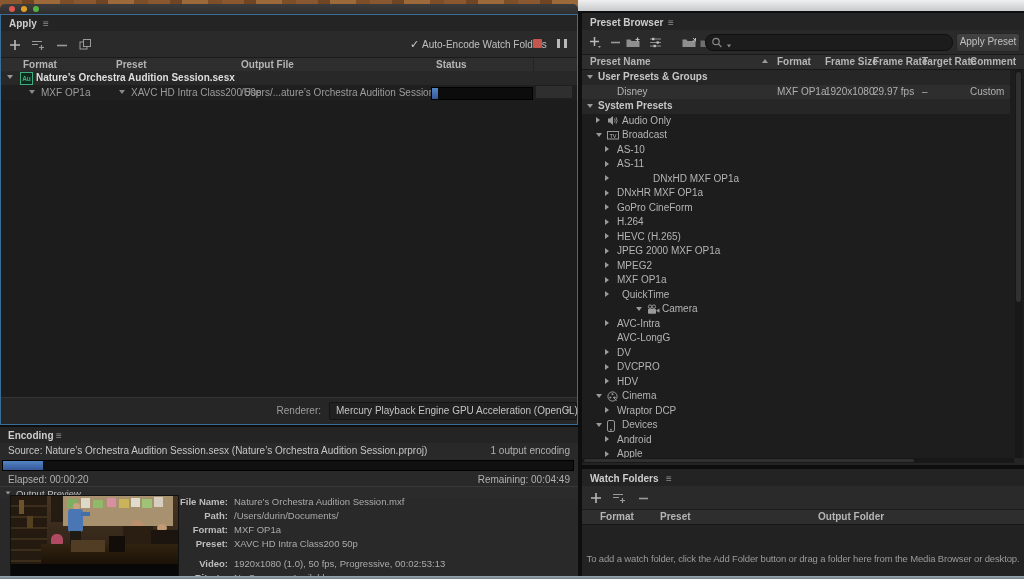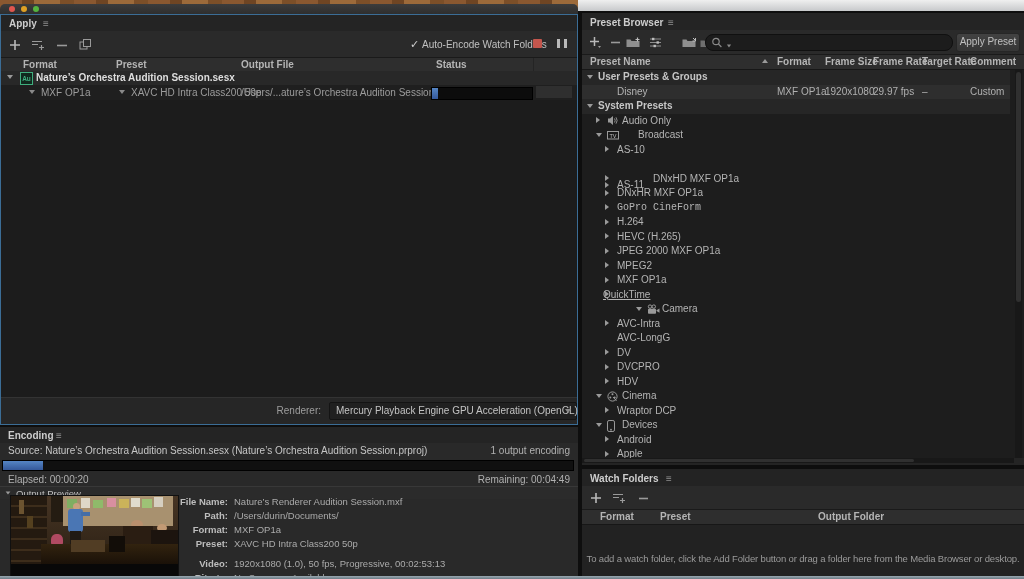--- a/index.html
+++ b/index.html
@@ -235,21 +235,21 @@
       <div style="left:146px;top:28px;width:10px;height:8px;border-radius:50%;background:#c29a74;"></div>
       <div style="left:140px;top:34px;width:27px;height:24px;background:#1c140e;"></div>
       <div style="left:30px;top:48px;width:137px;height:20px;background:linear-gradient(#32230f,#1a1108);"></div>
       <div style="left:60px;top:44px;width:34px;height:12px;background:#513d24;"></div>
       <div style="left:98px;top:40px;width:16px;height:16px;background:#120d08;"></div>
       <div style="left:0;top:68px;width:167px;height:12px;background:#080808;"></div>
     </div>
     <div id="e-details">
         <div class="dline" style="top: 0px;">
           <span class="dlabel">File Name:</span>
-          <span class="dvalue">Nature’s Renderer Audition Session.mxf</span>
+          <span class="dvalue">Nature’s Orchestra Audition Session.mxf</span>
         </div>
         <div class="dline" style="top: 14px;">
           <span class="dlabel">Path:</span>
           <span class="dvalue">/Users/durin/Documents/</span>
         </div>
         <div class="dline" style="top: 28px;">
           <span class="dlabel">Format:</span>
           <span class="dvalue">MXF OP1a</span>
         </div>
         <div class="dline" style="top: 42px;">
@@ -356,39 +356,39 @@
           <span class="lbl" style="left: 40px;">Audio Only</span>
         </div>
         <div class="prow" style="top: 58px;">
           <div class="caret-down cd" style="left: 14px;"></div>
           <span class="ticn" style="left: 25px;">
             <svg width="12" height="11">
               <rect x="0.5" y="1.5" width="11" height="7.5" fill="#1a1a1a" stroke="#9a9a9a"></rect>
               <text x="6" y="7.5" font-size="5.5" fill="#bdbdbd" text-anchor="middle" font-family="sans-serif">TV</text>
             </svg>
           </span>
-          <span class="lbl" style="left: 56px;">Broadcast</span>
+          <span class="lbl" style="left: 40px;">Broadcast</span>
         </div>
         <div class="prow" style="top: 72.5px;">
           <div class="caret-right cr" style="left: 23px;"></div>
           <span class="lbl" style="left: 35px;">AS-10</span>
         </div>
-        <div class="prow" style="top: 87px; margin-top: 21px;">
+        <div class="prow" style="top: 87px;">
           <div class="caret-right cr" style="left: 23px;"></div>
           <span class="lbl" style="left: 35px;">AS-11</span>
         </div>
         <div class="prow" style="top: 101.5px;">
           <div class="caret-right cr" style="left: 23px;"></div>
           <span class="lbl" style="left: 35px; padding-left: 36px;">DNxHD MXF OP1a</span>
         </div>
         <div class="prow" style="top: 116px;">
           <div class="caret-right cr" style="left: 23px;"></div>
           <span class="lbl" style="left: 35px;">DNxHR MXF OP1a</span>
         </div>
-        <div class="prow" style="top: 130.5px; font-family: Liberation Mono, monospace;">
+        <div class="prow" style="top: 130.5px;">
           <div class="caret-right cr" style="left: 23px;"></div>
           <span class="lbl" style="left: 35px;">GoPro CineForm</span>
         </div>
         <div class="prow" style="top: 145px;">
           <div class="caret-right cr" style="left: 23px;"></div>
           <span class="lbl" style="left: 35px;">H.264</span>
         </div>
         <div class="prow" style="top: 159.5px;">
           <div class="caret-right cr" style="left: 23px;"></div>
           <span class="lbl" style="left: 35px;">HEVC (H.265)</span>
@@ -400,21 +400,21 @@
         <div class="prow" style="top: 188.5px;">
           <div class="caret-right cr" style="left: 23px;"></div>
           <span class="lbl" style="left: 35px;">MPEG2</span>
         </div>
         <div class="prow" style="top: 203px;">
           <div class="caret-right cr" style="left: 23px;"></div>
           <span class="lbl" style="left: 35px;">MXF OP1a</span>
         </div>
         <div class="prow" style="top: 217.5px;">
           <div class="caret-right cr" style="left: 23px;"></div>
-          <span class="lbl" style="left: 21px; text-decoration: underline;">QuickTime</span>
+          <span class="lbl" style="left: 40px;">QuickTime</span>
         </div>
         <div class="prow" style="top: 232px; margin-left: 40px;">
           <div class="caret-down cd" style="left: 14px;"></div>
           <span class="ticn" style="left: 25px;">
             <svg width="13" height="11">
               <circle cx="3" cy="2.6" r="1.7" fill="none" stroke="#9a9a9a"></circle>
               <circle cx="6.8" cy="2.6" r="1.7" fill="none" stroke="#9a9a9a"></circle>
               <rect x="1" y="4.8" width="8" height="5" rx="0.8" fill="#9a9a9a"></rect>
               <path d="M9.5 6.2l3-1.8v4.4l-3-1.8z" fill="#9a9a9a"></path>
             </svg>

